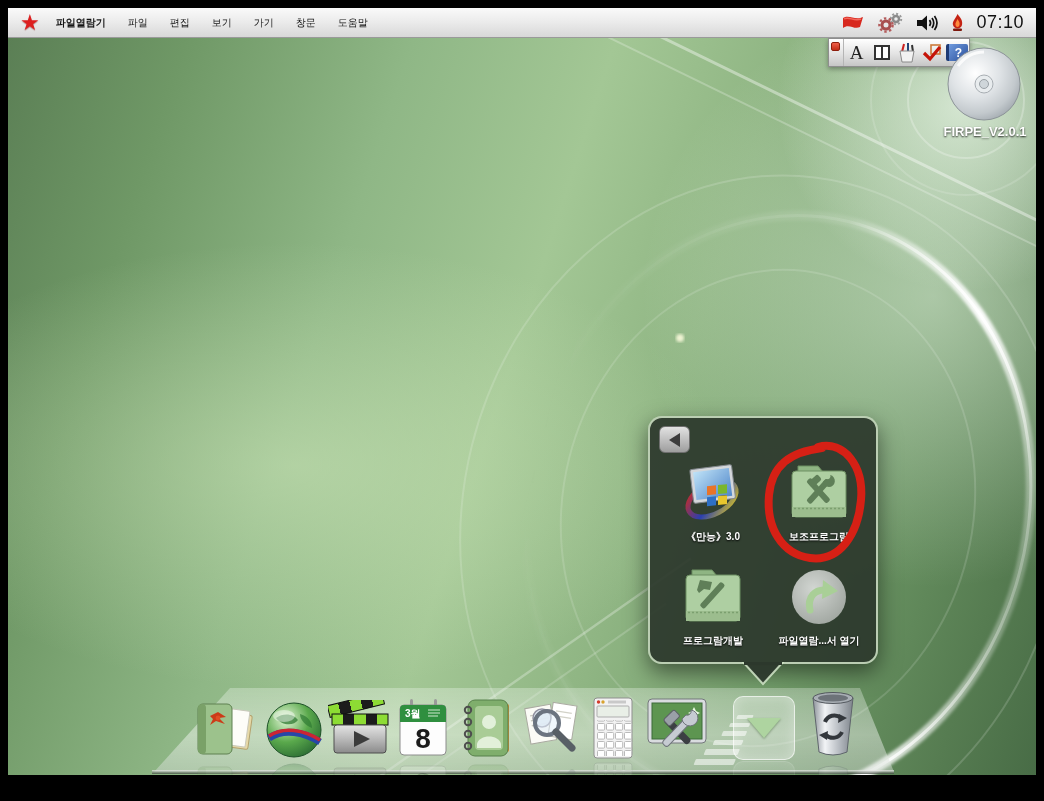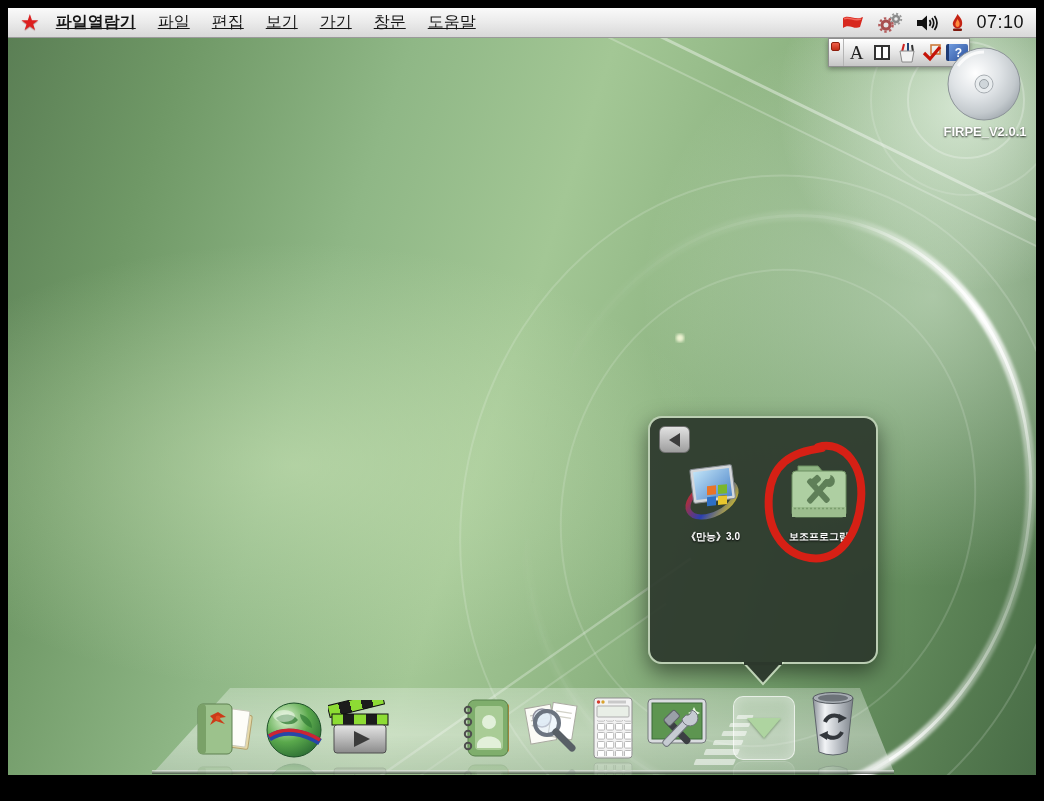--- a/index.html
+++ b/index.html
@@ -8,21 +8,21 @@
     font-family:"Liberation Sans", sans-serif;
   }
   
   .menubar{
     position:absolute;left:8px;top:8px;width:1028px;height:30px;
     background:linear-gradient(#fafafa,#ececec 45%,#d8d8d8);
     border-bottom:1px solid #9a9a9a;
     display:flex;align-items:center;padding:0 12px;box-sizing:border-box;
   }
   .star-logo{color:#dd1f1f;font-size:22px;line-height:1;margin-right:16px;text-shadow:0 1px 1px rgba(120,0,0,.4);}
-  .menu-item{font-size:16px;color:#141414;margin-right:22px;white-space:nowrap;text-decoration:underline;}
+  .menu-item{font-size:10px;color:#141414;margin-right:22px;white-space:nowrap;}
   .menu-item.appname{font-weight:bold;}
   .tray{margin-left:auto;display:flex;align-items:center;gap:11px;}
   .tray svg{display:block;}
   .clock{font-size:18px;color:#111;letter-spacing:.5px;}
   
   .desktop{
     position:absolute;left:8px;top:38px;width:1028px;height:737px;overflow:hidden;
     background:
       radial-gradient(circle at 93% 9%, rgba(240,250,238,.75), rgba(240,250,238,0) 16%),
       radial-gradient(circle at 90% 35%, rgba(235,248,232,.5), rgba(235,248,232,0) 28%),
@@ -278,21 +278,52 @@
             <rect x="29.5" y="16" width="6" height="30" rx="2" transform="rotate(-42 32 31)"></rect>
             <rect x="22" y="18" width="13" height="7" rx="2" transform="rotate(-42 28 21)"></rect>
             <rect x="29.5" y="16" width="6" height="30" rx="2" transform="rotate(42 32 31)"></rect>
             <path d="M44 15 a6 6 0 1 1-7 7 l3-3 a3 3 0 0 0 4-4 z" transform="rotate(3 42 20)"></path>
           </g>
         </svg>
       </div>
       <div class="plabel">보조프로그람</div>
     </div>
 
-
+    <div class="pitem pitem2">
+      <div class="picon">
+        <svg width="66" height="66" viewBox="0 0 66 66">
+          <path d="M12 6 h20 l5 6 h-25 z" fill="#8fb583" stroke="#6d8f62"></path>
+          <rect x="6" y="11" width="54" height="46" rx="4" fill="#aecfa2" stroke="#6d8f62"></rect>
+          <rect x="6" y="47" width="54" height="10" fill="#9cbd8e"></rect>
+          <line x1="8" y1="48.5" x2="58" y2="48.5" stroke="#7ba06f" stroke-width="1.6" stroke-dasharray="2 2"></line>
+          <g fill="#5f7f58">
+            <rect x="29.5" y="15" width="6" height="32" rx="2" transform="rotate(42 32 31)"></rect>
+            <path d="M20 16 l12 2 -2 8 -6-1 -5 4 -2-3 z"></path>
+          </g>
+        </svg>
+      </div>
+      <div class="plabel">프로그람개발</div>
+    </div>
+
+    <div class="pitem pitem3">
+      <div class="picon">
+        <svg width="62" height="62" viewBox="0 0 62 62">
+          <defs>
+            <radialGradient id="gcirc" cx=".4" cy=".35" r=".8">
+                <stop offset="0" stop-color="#d2d6d2"></stop>
+                <stop offset="1" stop-color="#9aa09a"></stop>
+              </radialGradient>
+          </defs>
+          <circle cx="31" cy="31" r="27" fill="url(#gcirc)"></circle>
+          <path d="M22 44 C19 31 27 23 38 24" fill="none" stroke="#a9cf97" stroke-width="7" stroke-linecap="round"></path>
+          <polygon points="35,14 50,25 34,33" fill="#a9cf97"></polygon>
+        </svg>
+      </div>
+      <div class="plabel">파일열람...서 열기</div>
+    </div>
   </div>
 
   <svg class="popup-tail" width="42" height="24" viewBox="0 0 42 24">
     <path d="M1 0 L21 22 L41 0 Z" fill="rgba(44,56,44,.95)" stroke="rgba(212,232,202,.85)" stroke-width="2"></path>
     <rect x="2" y="0" width="38" height="3" fill="rgba(44,56,44,1)"></rect>
   </svg>
 
   <svg class="red-annotation" width="120" height="136" viewBox="0 0 120 136">
     <path d="M62 9 C88 2 108 28 105 62 C102 96 84 124 54 120 C26 116 10 90 13 57 C16 27 34 14 66 10" fill="none" stroke="#d62015" stroke-width="8" stroke-linecap="round"></path>
   </svg>
@@ -363,20 +394,35 @@
         </defs>
       <g transform="rotate(-14 8 16)">
           <rect x="2" y="4" width="56" height="12" fill="url(#stripes)" stroke="#111"></rect>
         </g>
       <rect x="4" y="14" width="56" height="11" fill="url(#stripes)" stroke="#111"></rect>
       <rect x="6" y="25" width="52" height="28" rx="3" fill="url(#metal)" stroke="#4e4e4e"></rect>
       <polygon points="26,31 42,39 26,47" fill="#3c3c3c"></polygon>
     </svg>
   </div>
 
+  <div class="dock-icon" style="left:386px;">
+    <svg width="58" height="62" viewBox="0 0 58 62">
+      <rect x="16" y="1" width="3" height="9" rx="1.5" fill="#9a9a9a"></rect>
+      <rect x="40" y="1" width="3" height="9" rx="1.5" fill="#9a9a9a"></rect>
+      <rect x="6" y="7" width="46" height="50" rx="4" fill="#fdfdfd" stroke="#8c8c8c"></rect>
+      <path d="M6 11 a4 4 0 0 1 4-4 h38 a4 4 0 0 1 4 4 v13 h-46 z" fill="#2f8f3f"></path>
+      <text x="11" y="19" font-size="10" font-weight="bold" fill="#fff" font-family="Liberation Sans, sans-serif" id="cal-month">3월</text>
+      <g stroke="#cfe8cf" stroke-width="1">
+          <line x1="34" y1="12" x2="46" y2="12"></line>
+          <line x1="34" y1="15" x2="46" y2="15"></line>
+          <line x1="34" y1="18" x2="44" y2="18"></line>
+        </g>
+      <text x="29" y="50" font-size="28" font-weight="bold" fill="#1c1c1c" text-anchor="middle" font-family="Liberation Sans, sans-serif" id="cal-day">8</text>
+    </svg>
+  </div>
 
   <div class="dock-icon" style="left:450px;">
     <svg width="58" height="64" viewBox="0 0 58 64">
       <rect x="46" y="8" width="5" height="48" rx="2" fill="#e08a2e"></rect>
       <rect x="10" y="4" width="40" height="56" rx="7" fill="#7fae6c" stroke="#57804a"></rect>
       <rect x="17" y="10" width="28" height="44" rx="4" fill="#a9cc96"></rect>
       <circle cx="31" cy="26" r="7" fill="#e2f0da"></circle>
       <path d="M19 48 C21 38 41 38 43 48 L43 52 L19 52 Z" fill="#e2f0da"></path>
       <g fill="none" stroke="#4e4e4e" stroke-width="2">
         <circle cx="10" cy="14" r="3.2"></circle>

